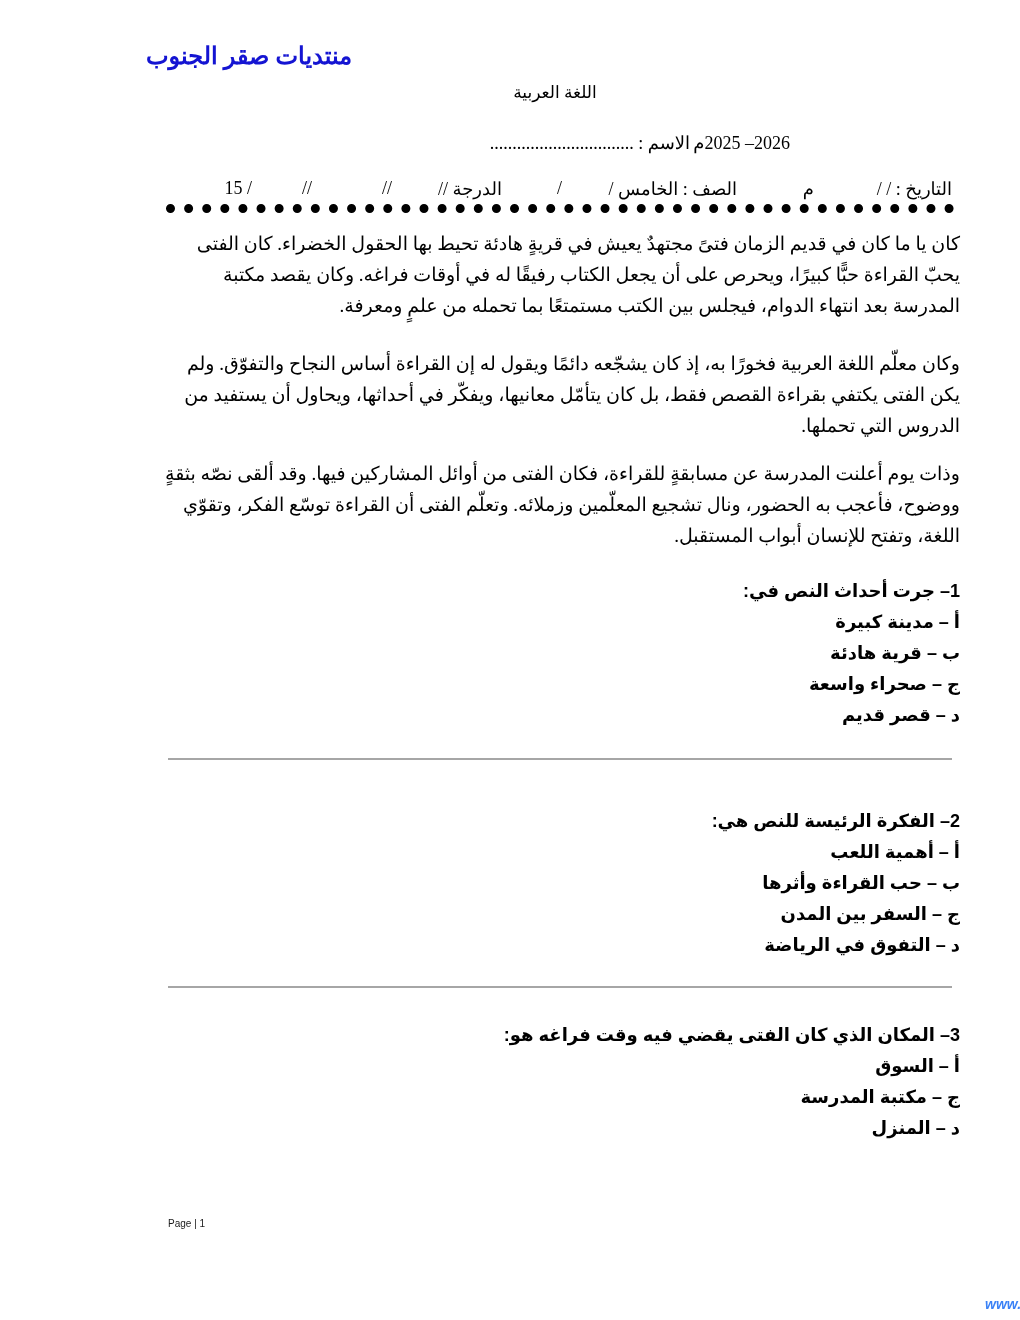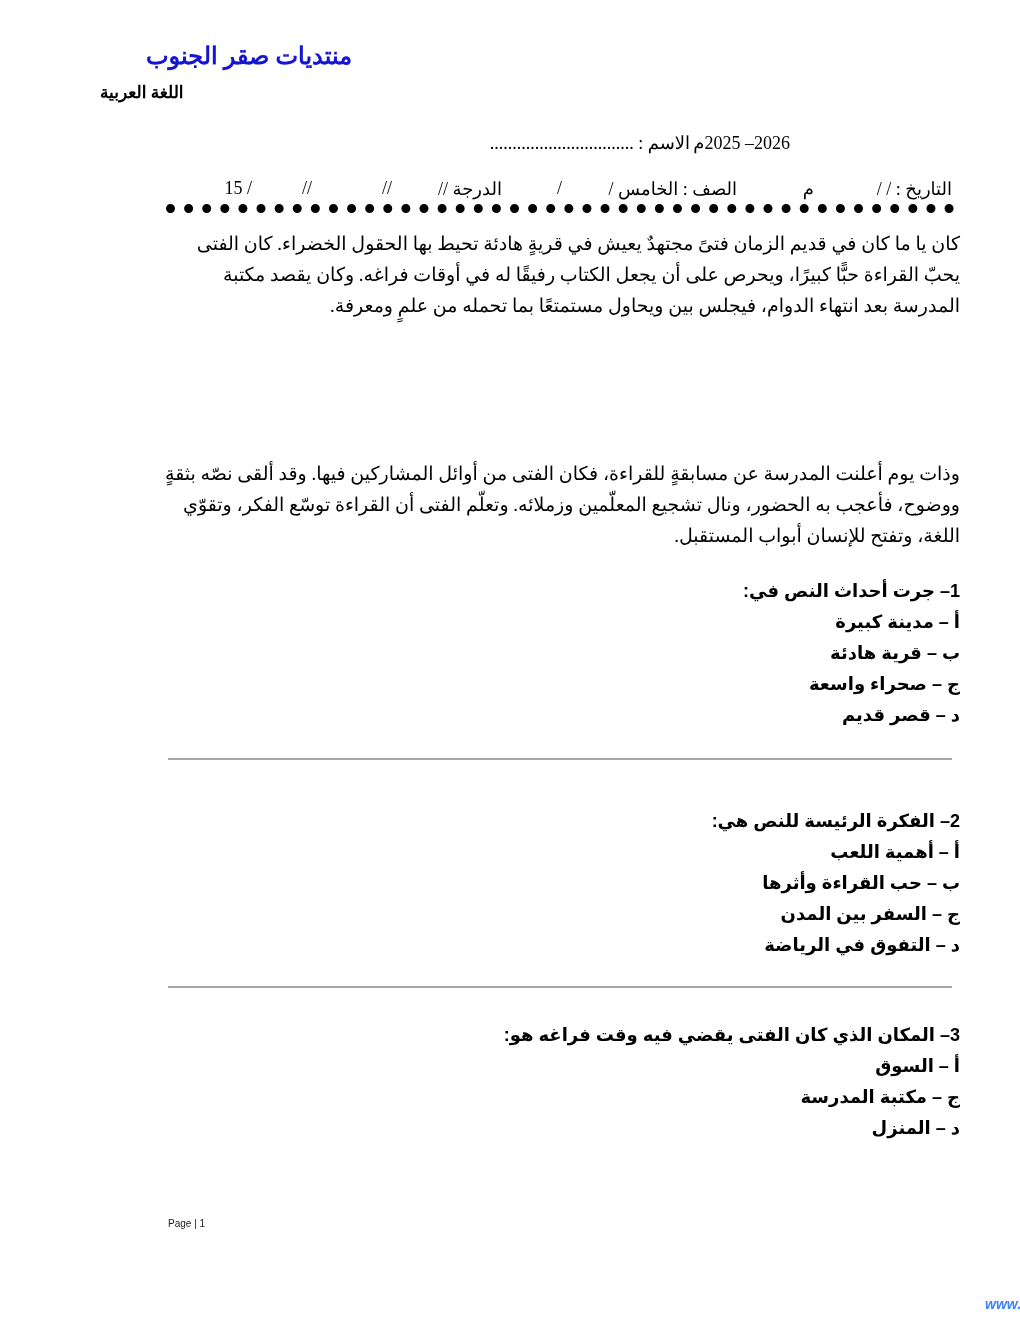--- a/index.html
+++ b/index.html
@@ -38,25 +38,24 @@
     letter-spacing: 0px;
     white-space: nowrap;
     direction: rtl;
   }
 
   .subject-title {
     position: absolute;
     top: 82px;
     left: 0;
     right: 0;
-    text-align: left;
+    text-align: center;
     font-size: 17px;
     direction: rtl;
     padding-right: 10px;
-    font-weight: bold;
   }
 
   .meta-line-1 {
     position: absolute;
     top: 132px;
     right: 40px;
     left: 40px;
     direction: rtl;
     font-size: 18px;
     white-space: nowrap;
@@ -197,23 +196,26 @@
     <span class="m-slash1">/</span>
     <span class="m-grade">الدرجة  //</span>
     <span class="m-slash2">//</span>
     <span class="m-slash3">//</span>
     <span class="m-total">/ 15</span>
   </div>
 
   <div class="dotted-sep"></div>
 
   <div class="passage para-1">
-    <p>كان يا ما كان في قديم الزمان فتىً مجتهدٌ يعيش في قريةٍ هادئة تحيط بها الحقول الخضراء. كان الفتى يحبّ القراءة حبًّا كبيرًا، ويحرص على أن يجعل الكتاب رفيقًا له في أوقات فراغه. وكان يقصد مكتبة المدرسة بعد انتهاء الدوام، فيجلس بين ويحاول مستمتعًا بما تحمله من علمٍ ومعرفة.</p>
-  </div>
-
+    <p>كان يا ما كان في قديم الزمان فتىً مجتهدٌ يعيش في قريةٍ هادئة تحيط بها الحقول الخضراء. كان الفتى يحبّ القراءة حبًّا كبيرًا، ويحرص على أن يجعل الكتاب رفيقًا له في أوقات فراغه. وكان يقصد مكتبة المدرسة بعد انتهاء الدوام، فيجلس بين الكتب مستمتعًا بما تحمله من علمٍ ومعرفة.</p>
+  </div>
+
+  <div class="passage para-2">
+    <p>وكان معلّم اللغة العربية فخورًا به، إذ كان يشجّعه دائمًا ويقول له إن القراءة أساس النجاح والتفوّق. ولم يكن الفتى يكتفي بقراءة القصص فقط، بل كان يتأمّل معانيها، ويفكّر في أحداثها، ويحاول أن يستفيد من الدروس التي تحملها.</p>
+  </div>
 
   <div class="passage para-3">
     <p>وذات يوم أعلنت المدرسة عن مسابقةٍ للقراءة، فكان الفتى من أوائل المشاركين فيها. وقد ألقى نصّه بثقةٍ ووضوح، فأعجب به الحضور، ونال تشجيع المعلّمين وزملائه. وتعلّم الفتى أن القراءة توسّع الفكر، وتقوّي اللغة، وتفتح للإنسان أبواب المستقبل.</p>
   </div>
 
   <div class="question-block q1">
     <p class="q-stem">1– جرت أحداث النص في:</p>
     <p class="q-option">أ – مدينة كبيرة</p>
     <p class="q-option">ب – قرية هادئة</p>
     <p class="q-option">ج – صحراء واسعة</p>

